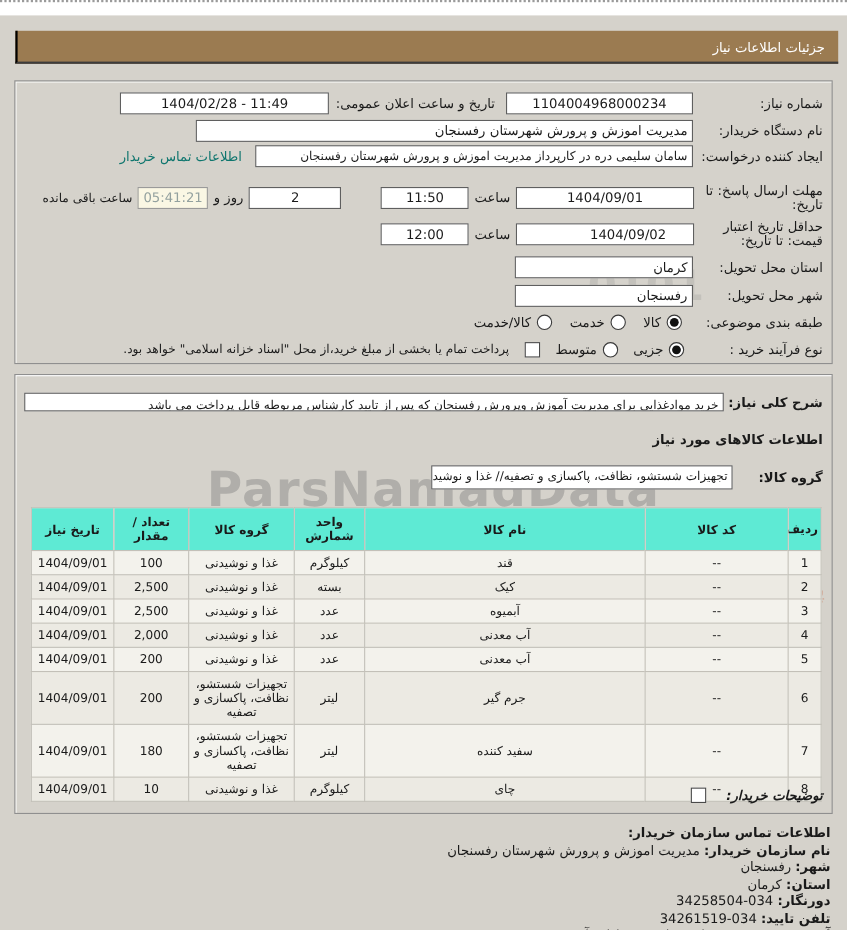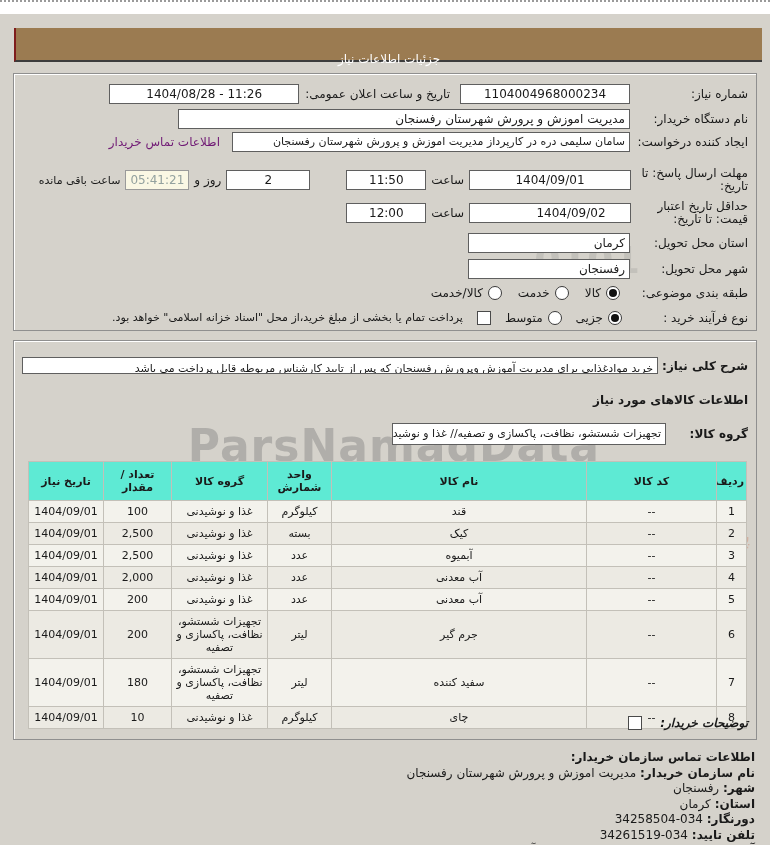--- a/index.html
+++ b/index.html
@@ -5,37 +5,37 @@
   html,body{margin:0;padding:0;}
   body{
     width:770px;height:845px;overflow:hidden;position:relative;
     background:#d5d2cb;
     font-family:"DejaVu Sans","Liberation Sans",sans-serif;
     font-size:12px;color:#1a1a1a;direction:rtl;
   }
   .top-strip{position:absolute;top:0;left:0;width:770px;height:12px;background:#ffffff;border-top:2px dotted #9a9a9a;}
   .title-bar{
     position:absolute;top:28px;right:8px;width:748px;height:30px;box-sizing:border-box;
-    background:#9b7b51;color:#ffffff;line-height:30px;padding:16px 12px;
-    border-left:2px solid #7f1d1d;border-bottom:2px solid #3c3c3c;text-align:center;
+    background:#9b7b51;color:#ffffff;line-height:30px;padding:0 12px;
+    border-left:2px solid #000000;border-bottom:2px solid #3c3c3c;
   }
   .gbox{position:absolute;right:13px;width:744px;box-sizing:border-box;
     border:1px solid #8f8f8f;box-shadow:inset 1px 1px 0 #ffffff;}
   #box1{top:73px;height:258px;}
   #box2{top:340px;height:400px;}
   .frow{position:absolute;right:8px;left:8px;display:flex;align-items:center;gap:6px;}
   .flabel{flex:none;width:112px;line-height:13px;}
   .field{
     flex:none;box-sizing:border-box;height:20px;background:#ffffff;
     border:1px solid #5f5f5f;font-size:12px;line-height:18px;
     text-align:center;overflow:hidden;white-space:nowrap;
   }
   .field.rtl-text{text-align:right;padding:0 4px;}
   .lbl{flex:none;white-space:nowrap;}
-  .link{color:#701a75;cursor:pointer;white-space:nowrap;}
+  .link{color:#0f766e;cursor:pointer;white-space:nowrap;}
   .countdown{background:#faf7e4;color:#93a19f;border:1px solid #9a9a9a;}
   .radio{flex:none;width:12px;height:12px;border:1px solid #3a3a3a;border-radius:50%;background:#fff;position:relative;display:inline-block;}
   .radio.sel::after{content:"";position:absolute;top:2px;left:2px;width:8px;height:8px;border-radius:50%;background:#111;}
   .opt{display:flex;align-items:center;gap:5px;}
   .checkbox{flex:none;width:12px;height:12px;border:1px solid #4a4a4a;background:#fff;display:inline-block;}
   .bold{font-weight:bold;}
   .small{font-size:11px;}
   #needDescBox{flex:1;height:17px;line-height:22px;font-size:11px;}
   table{border-collapse:collapse;table-layout:fixed;width:718px;background:#f4f3ed;}
   th,td{border:1px solid #c3c0b8;font-size:11px;text-align:center;vertical-align:middle;padding:4px 2px;overflow:hidden;}
@@ -63,21 +63,21 @@
 <div class="top-strip"></div>
 
 <div class="title-bar">جزئیات اطلاعات نیاز</div>
 
 <div class="gbox" id="box1">
 
   <div class="frow" style="top:10px;">
     <span class="flabel">شماره نیاز:</span>
     <span class="field" style="width:170px;" dir="ltr">1104004968000234</span>
     <span class="lbl" style="margin-right:4px;">تاریخ و ساعت اعلان عمومی:</span>
-    <span class="field" style="width:190px;" dir="ltr">1404/08/28 - 11:26</span>
+    <span class="field" style="width:190px;" dir="ltr">1404/02/28 - 11:49</span>
   </div>
 
   <div class="frow" style="top:35px;">
     <span class="flabel">نام دستگاه خریدار:</span>
     <span class="field rtl-text" style="width:452px;">مدیریت اموزش و پرورش شهرستان رفسنجان</span>
   </div>
 
   <div class="frow" style="top:58px;">
     <span class="flabel">ایجاد کننده درخواست:</span>
     <span class="field rtl-text small" style="width:398px;">سامان سلیمی دره در کارپرداز مدیریت اموزش و پرورش شهرستان رفسنجان</span>

